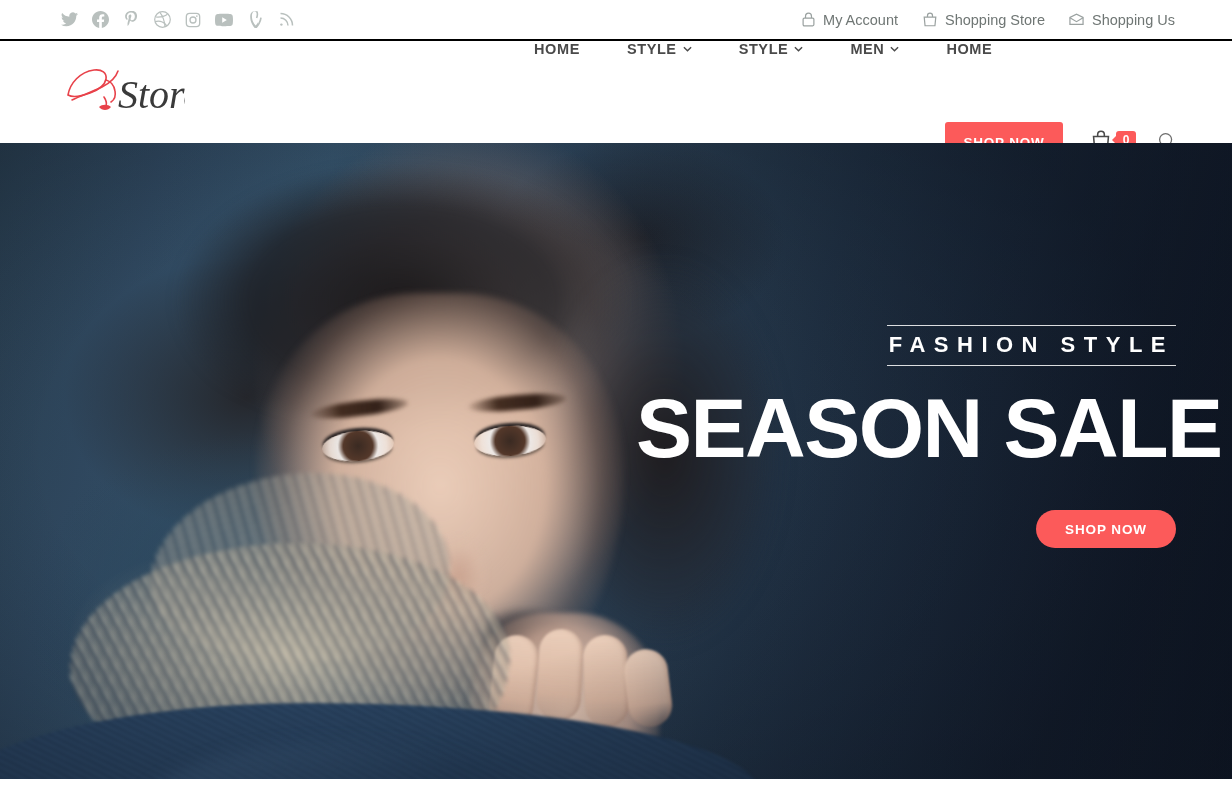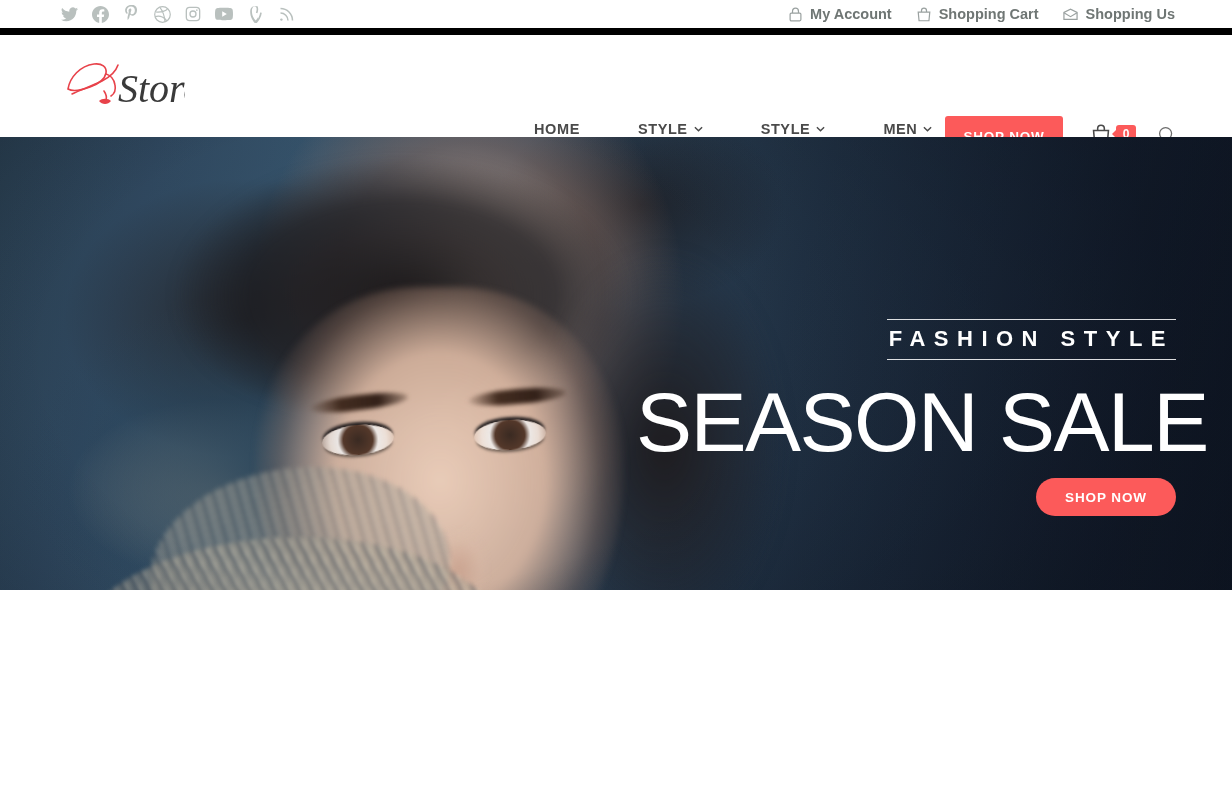--- a/index.html
+++ b/index.html
@@ -16,26 +16,25 @@
   .page {
     position: relative;
     width: 1232px;
     height: 789px;
     overflow: hidden;
   }
 
   
   .topbar {
     position: relative;
-    height: 35px;
+    height: 41px;
     background: #ffffff;
-    border-bottom: 7px solid #000000;
-    display: flex;
-    align-items: center;
-    font-weight: bold;
+    border-bottom: 2px solid #000000;
+    display: flex;
+    align-items: center;
   }
 
   .social-list {
     display: flex;
     align-items: center;
     gap: 9px;
     margin-left: 58px;
   }
 
   .social-link {
@@ -95,22 +94,22 @@
     display: block;
   }
   .logo svg { display: block; }
 
   .mainnav {
     position: absolute;
     left: 534px;
     top: 0;
     height: 102px;
     display: flex;
-    align-items: flex-end;
-    gap: 16px;
+    align-items: flex-start;
+    gap: 5px;
   }
 
   .nav-item {
     display: flex;
     align-items: center;
     gap: 6px;
     padding: 0 21px;
     font-size: 14.5px;
     font-weight: bold;
     letter-spacing: 0.6px;
@@ -197,21 +196,21 @@
     cursor: pointer;
     background: none;
     border: none;
     padding: 0;
   }
 
   
   .hero {
     position: relative;
     width: 1232px;
-    height: 453px;
+    height: 636px;
     overflow: hidden;
     background: #737373;
   }
 
   .hero-photo {
     position: absolute;
     inset: 0;
     background:
       radial-gradient(ellipse 360px 250px at 22% 73%, rgba(38,66,88,0.85) 0%, rgba(20,34,50,0) 70%),
       radial-gradient(ellipse 300px 340px at 38% 35%, rgba(222,190,168,0.95) 0%, rgba(160,120,100,0.45) 45%, rgba(30,45,60,0) 72%),
@@ -429,25 +428,25 @@
     font-size: 22px;
     font-weight: bold;
     letter-spacing: 8.5px;
     line-height: 1;
     white-space: nowrap;
   }
 
   .hero-title {
     color: #ffffff;
     font-size: 84px;
-    font-weight: normal;
+    font-weight: bold;
     line-height: 1;
     letter-spacing: -1.5px;
     white-space: nowrap;
-    margin-bottom: 14px;
+    margin-bottom: 40px;
   }
 
   .hero-desc {
     color: #f2f4f6;
     font-size: 16.5px;
     line-height: 1.72;
     margin-bottom: 26px;
   }
 
   .hero-cta {
@@ -531,21 +530,21 @@
         </span>
         <span class="tlabel">My Account</span>
       </a>
       <a class="top-link">
         <span class="ticon">
           <svg width="14" height="15" viewBox="0 0 15 16" fill="none" stroke="currentColor" stroke-width="1.3">
               <path d="M1.3 5.4h12.4l-.9 9.3H2.2L1.3 5.4z"></path>
               <path d="M4.8 5.4V3.9a2.7 2.7 0 0 1 5.4 0v1.5"></path>
             </svg>
         </span>
-        <span class="tlabel">Shopping Cart</span>
+        <span class="tlabel">Shopping Store</span>
       </a>
       <a class="top-link">
         <span class="ticon">
           <svg width="15" height="13" viewBox="0 0 16 13" fill="none" stroke="currentColor" stroke-width="1.3">
               <path d="M1 11.8V4.2L8 .9l7 3.3v7.6H1z"></path>
               <path d="M1 4.6l7 4.2 7-4.2"></path>
             </svg>
         </span>
         <span class="tlabel">Shopping Us</span>
       </a>

